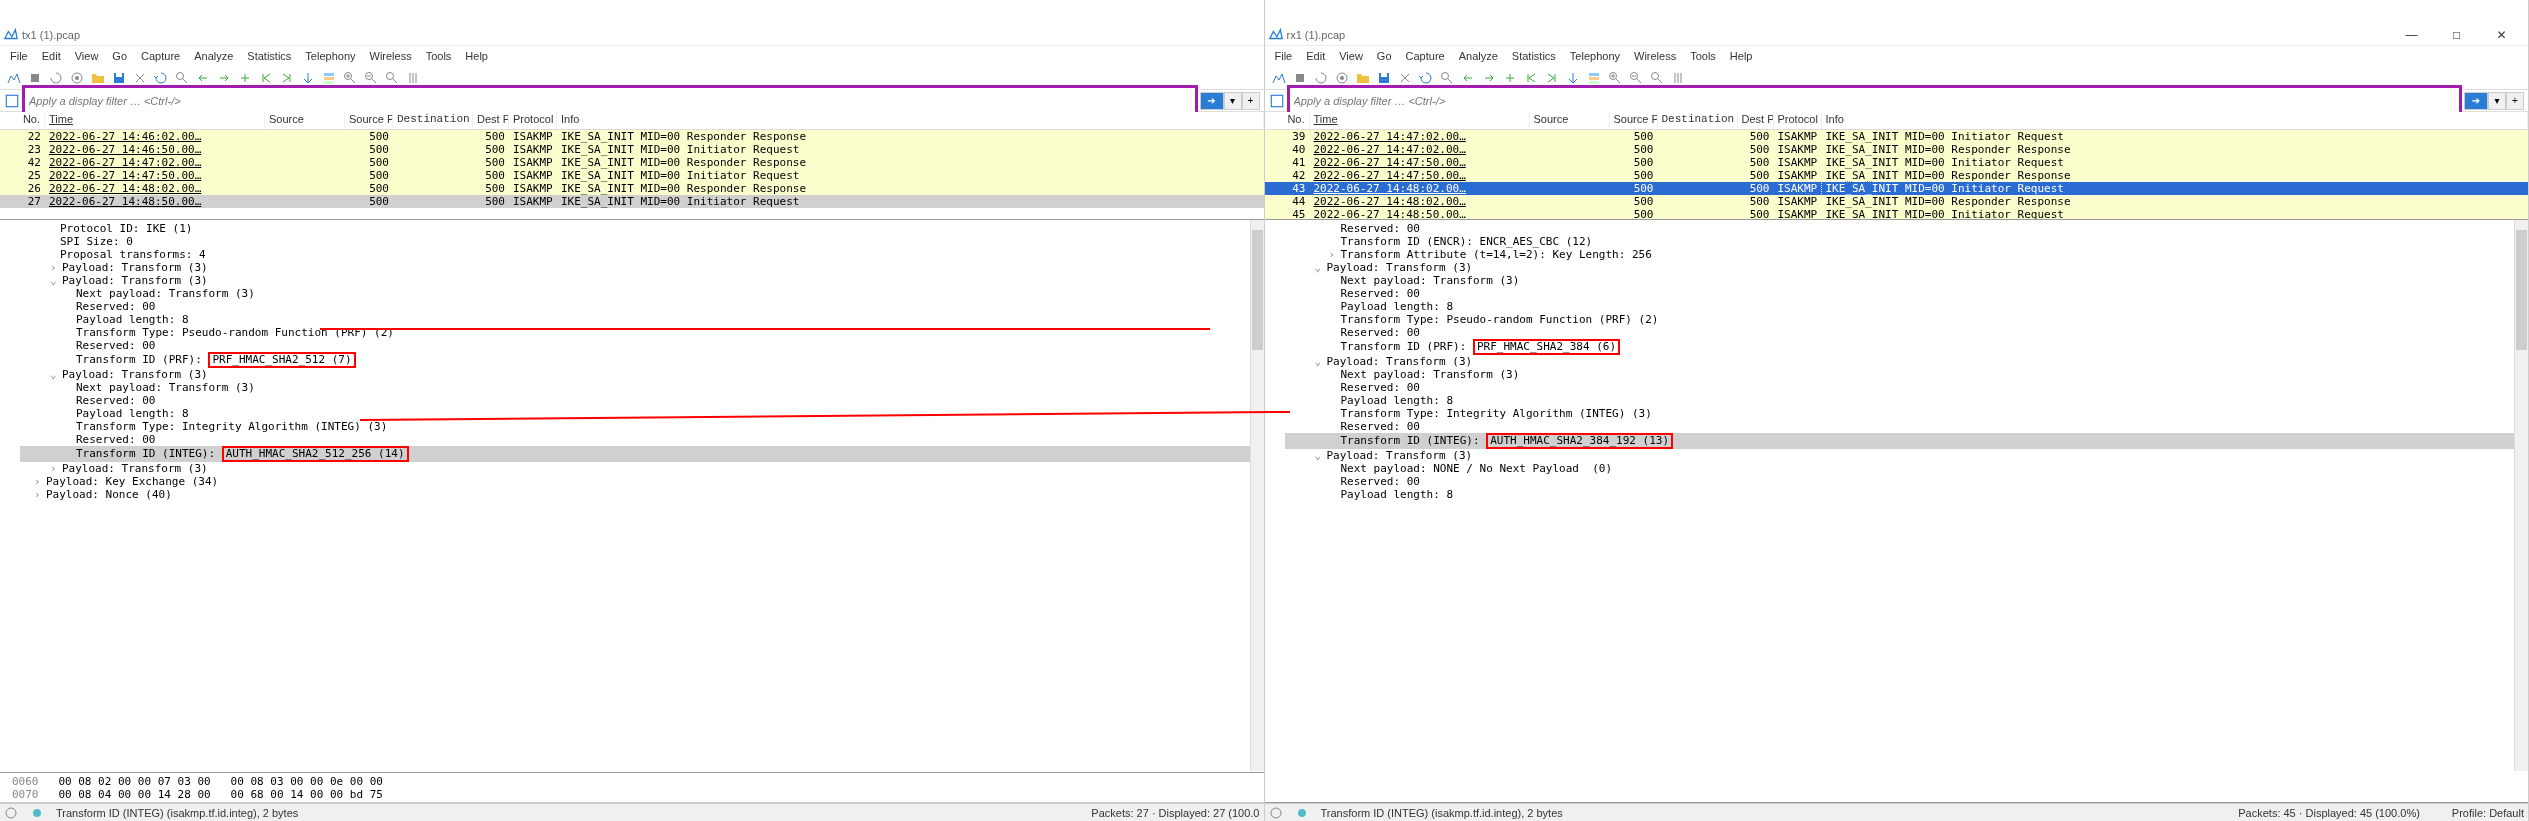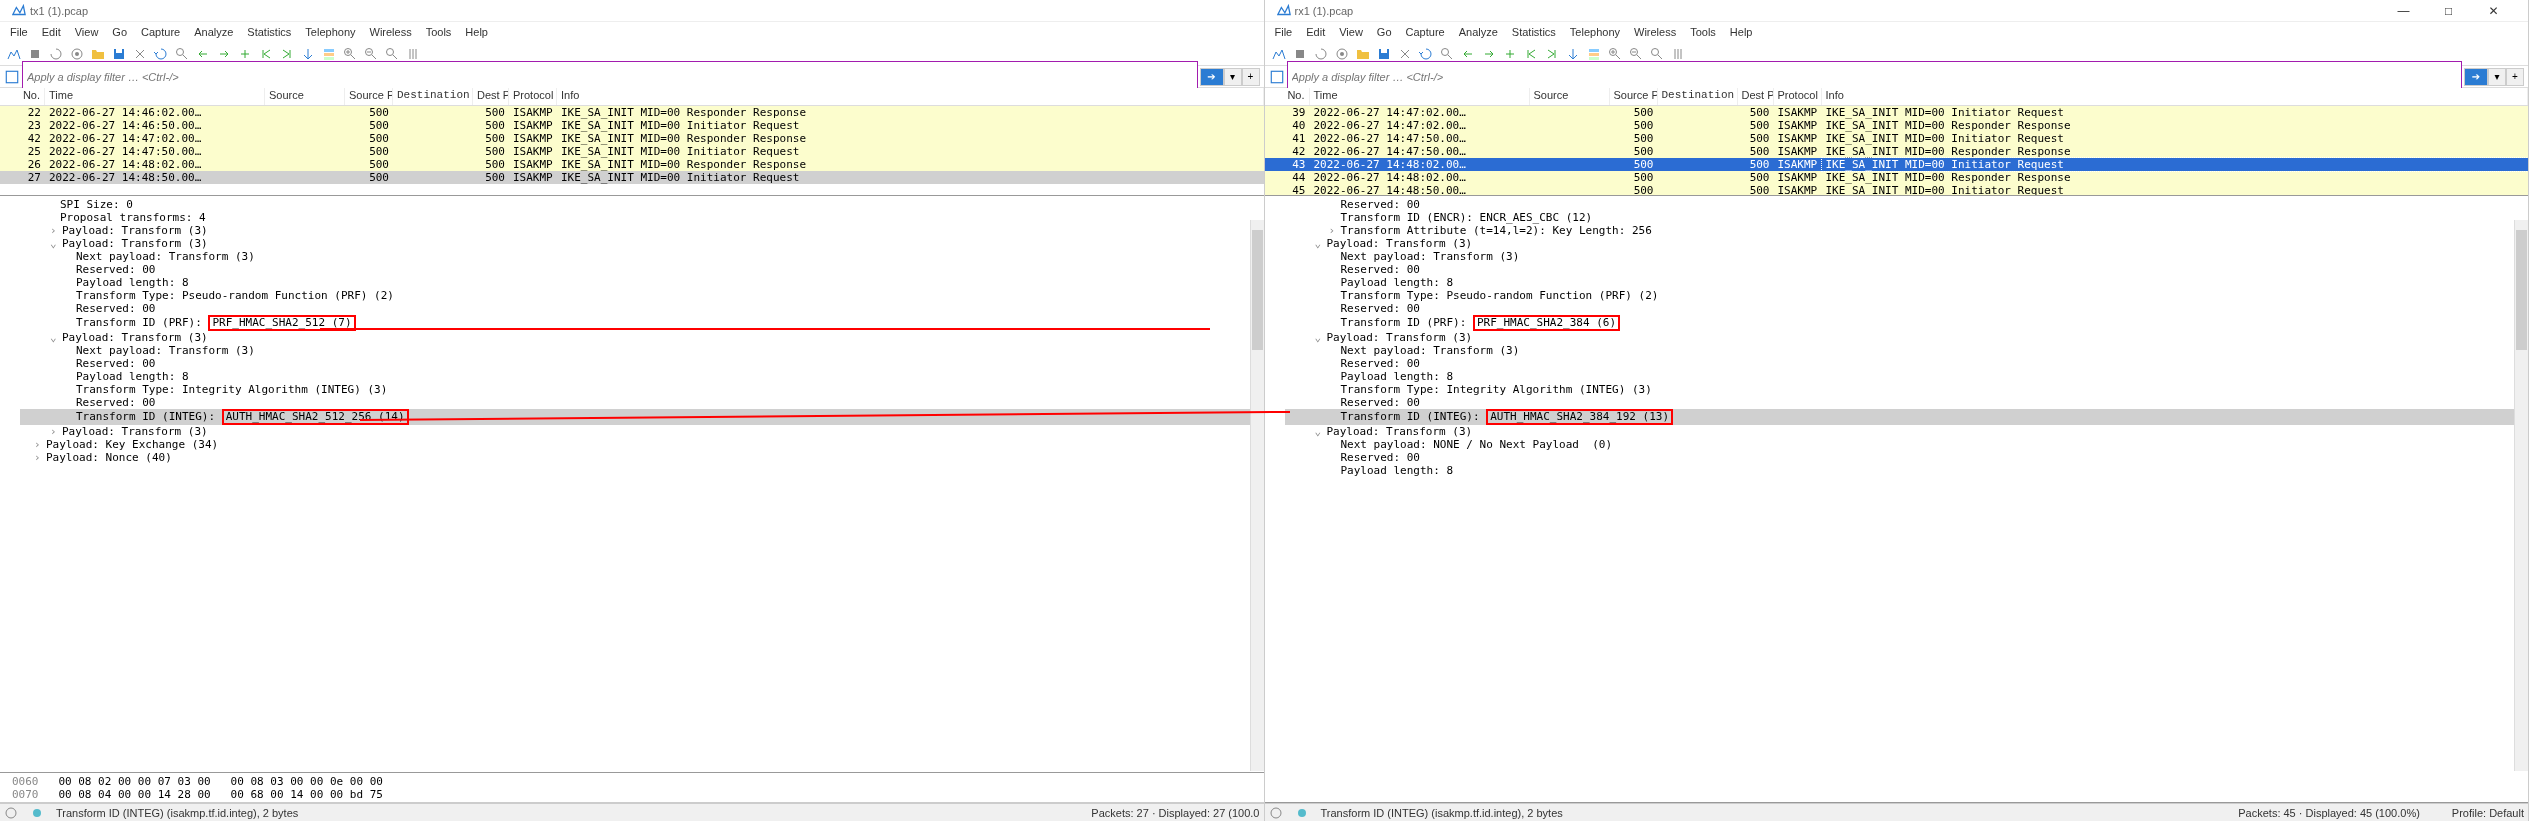--- a/index.html
+++ b/index.html
@@ -1,46 +1,46 @@
 <!DOCTYPE html>
 <html><head>
   <meta charset="utf-8">
   <style>
     * { margin: 0; padding: 0; box-sizing: border-box; }
     body { font-family: "Segoe UI", Tahoma, sans-serif; font-size: 11px; background: #fff; overflow: hidden; }
     .container { display: flex; width: 2529px; height: 821px; }
     .pane { flex: 1; display: flex; flex-direction: column; border-right: 1px solid #ccc; position: relative; }
-    .titlebar { display: flex; align-items: center; height: 22px; padding: 0 12px; background: #fff; border-bottom: 1px solid #eee; }
+    .titlebar { display: flex; align-items: center; height: 22px; padding: 0 4px; background: #fff; border-bottom: 1px solid #eee; margin-top: 24px; }
     .titlebar-icon { width: 14px; height: 14px; margin-right: 4px; }
     .titlebar-icon svg { width: 14px; height: 14px; }
     .titlebar-text { color: #666; font-size: 11px; }
     .winctl { margin-left: auto; display: flex; }
     .winctl span { width: 45px; height: 22px; display: flex; align-items: center; justify-content: center; color: #333; font-size: 12px; }
     .menubar { display: flex; gap: 2px; height: 20px; padding: 0 4px; align-items: center; font-size: 11px; color: #333; }
     .menubar span { padding: 2px 6px; cursor: default; }
     .toolbar { display: flex; gap: 1px; height: 24px; padding: 2px 4px; align-items: center; border-bottom: 1px solid #ddd; }
     .tbtn { width: 20px; height: 20px; display: flex; align-items: center; justify-content: center; border: 1px solid transparent; }
     .tbtn svg { width: 14px; height: 14px; }
     .filter-row { display: flex; align-items: center; height: 22px; padding: 0 4px; border-bottom: 1px solid #ddd; }
     .filter-icon { width: 16px; height: 16px; margin-right: 2px; display:flex;align-items:center;justify-content:center; }
-    .filter-input-wrap { flex: 1; height: 32px; border: 1px solid #a21caf; background: #fff; display: flex; align-items: center; padding: 0 4px; }
+    .filter-input-wrap { flex: 1; height: 32px; border: 3px solid #a21caf; background: #fff; display: flex; align-items: center; padding: 0 4px; }
     .filter-input-wrap input { border: none; outline: none; width: 100%; font-size: 11px; font-style: italic; color: #888; }
     .filter-btns { display: flex; gap: 0; margin-left: 2px; }
     .filter-btns span { width: 18px; height: 18px; display: flex; align-items: center; justify-content: center; border: 1px solid #ccc; background: #f0f0f0; font-size: 10px; }
     .apply-btn { background: #2b7cd3 !important; color: #fff; width: 24px !important; }
     .pkt-header { display: flex; height: 18px; background: #fff; border-bottom: 1px solid #ddd; font-size: 11px; color: #333; }
     .pkt-header div { padding: 1px 4px; border-right: 1px solid #eee; white-space: nowrap; overflow: hidden; }
     .pkt-list { height: 90px; overflow: hidden; border-bottom: 1px solid #999; }
     .pkt-row { display: flex; height: 13px; font-family: Consolas, monospace; font-size: 11px; white-space: nowrap; }
     .pkt-row div { padding: 0 4px; overflow: hidden; }
     .row-normal { background: #fcfdcd; }
     .row-sel { background: #2b6cd3; color: #fff; }
     .row-graysel { background: #d0d0d0; }
     .col-no { width: 45px; text-align: right; }
-    .col-time { width: 220px; }
+    .col-time { width: 220px; text-decoration: underline; }
     .col-src { width: 80px; }
     .col-sport { width: 48px; text-align: right; }
     .col-dst { width: 80px; font-family: Liberation Mono, monospace; }
     .col-dport { width: 36px; text-align: right; }
     .col-proto { width: 48px; }
     .col-info { flex: 1; }
     .detail-pane { flex: 1; overflow: auto; font-family: Consolas, monospace; font-size: 11px; line-height: 13px; padding: 2px 0 2px 20px; border-bottom: 1px solid #999; background: #fff; }
     .detail-line { white-space: pre; padding-left: 0; }
     .dl-toggle { display: inline-block; width: 12px; color: #888; }
     .detail-sel { background: #d0d0d0; }
@@ -278,20 +278,21 @@
     <div class="col-src"></div>
           <div class="col-sport">500</div>
     <div class="col-dst"></div>
           <div class="col-dport">500</div>
     <div class="col-proto">ISAKMP</div>
           <div class="col-info">IKE_SA_INIT MID=00 Initiator Request</div>
         </div>
       </div>
 
     <div class="detail-pane">
+      <div class="detail-line" style="padding-left:40px">Protocol ID: IKE (1)</div>
       <div class="detail-line" style="padding-left:40px">SPI Size: 0</div>
       <div class="detail-line" style="padding-left:40px">Proposal transforms: 4</div>
       <div class="detail-line" style="padding-left:30px"><span class="dl-toggle">›</span><span>Payload: Transform (3)</span></div>
       <div class="detail-line" style="padding-left:30px"><span class="dl-toggle">⌄</span><span>Payload: Transform (3)</span></div>
       <div class="detail-line" style="padding-left:56px">Next payload: Transform (3)</div>
       <div class="detail-line" style="padding-left:56px">Reserved: 00</div>
       <div class="detail-line" style="padding-left:56px">Payload length: 8</div>
       <div class="detail-line" style="padding-left:56px">Transform Type: Pseudo-random Function (PRF) (2)</div>
       <div class="detail-line" style="padding-left:56px">Reserved: 00</div>
       <div class="detail-line" style="padding-left:56px"><span>Transform ID (PRF): </span><span class="hilite">PRF_HMAC_SHA2_512 (7)</span></div>

